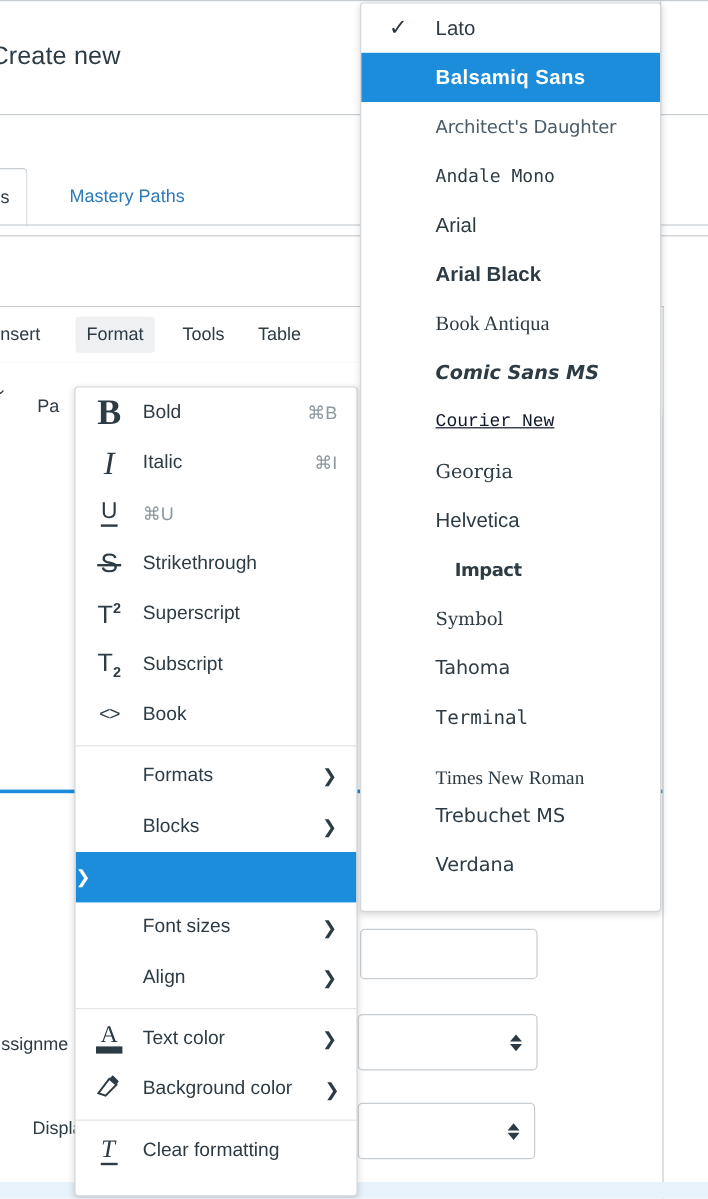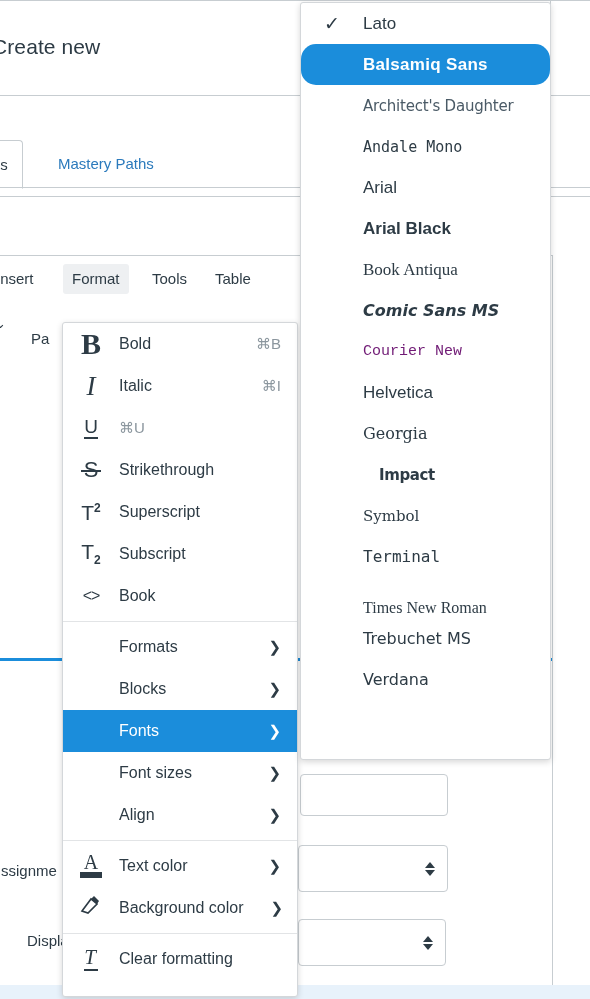--- a/index.html
+++ b/index.html
@@ -117,34 +117,34 @@
   
   #fontsmenu{
     position:absolute;left:300px;top:2px;width:249px;height:756px;
     background:#fff;border:1px solid #d4d7da;border-radius:3px;
     box-shadow:0 2px 6px rgba(0,0,0,.16);overflow:hidden;
   }
   .frow{
     position:relative;height:41px;display:flex;align-items:center;
     color:#2d3b45;cursor:default;
   }
-  .frow.hl{background:#1b8ddb;color:#fff;border-radius:15px;}
+  .frow.hl{background:#1b8ddb;color:#fff;}
   .frow .ck{width:62px;flex:0 0 62px;display:flex;align-items:center;justify-content:center;
     font-size:19px;}
   .frow .fname{flex:1;white-space:nowrap;font-size:17px;}
 
   .f-lato{font-family:"Liberation Sans",sans-serif;}
   .f-balsamiq{font-family:"Liberation Sans",sans-serif;font-weight:bold;letter-spacing:.3px;}
   .f-architect{font-family:"DejaVu Sans",sans-serif;font-size:15px !important;letter-spacing:-.2px;color:#4a5a66;}
   .f-andale{font-family:"DejaVu Sans Mono",monospace;font-size:15px !important;}
   .f-arial{font-family:"Liberation Sans",sans-serif;}
   .f-arialblack{font-family:"Liberation Sans",sans-serif;font-weight:bold;}
   .f-bookantiqua{font-family:"Liberation Serif",serif;}
   .f-comic{font-family:"DejaVu Sans",sans-serif;font-style:italic;font-weight:bold;font-size:16px !important;}
-  .f-courier{font-family:"Liberation Mono",monospace;color:#701a75;font-size:15px !important;}
+  .f-courier{font-family:"Liberation Mono",monospace;color:#0f172a;font-size:15px !important;text-decoration:underline;}
   .f-georgia{font-family:"DejaVu Serif",serif;font-size:16px !important;}
   .f-helvetica{font-family:"Liberation Sans",sans-serif;}
   .f-impact{font-family:"DejaVu Sans",sans-serif;font-weight:bold;font-size:15px !important;letter-spacing:-.4px;margin-left:16px;}
   .f-symbol{font-family:"DejaVu Serif",serif;font-size:15px !important;}
   .f-tahoma{font-family:"DejaVu Sans",sans-serif;font-size:16px !important;}
   .f-terminal{font-family:"DejaVu Sans Mono",monospace;font-size:16px !important;}
   .f-times{font-family:"Liberation Serif",serif;font-size:16px !important;margin-top:20px;}
   .f-trebuchet{font-family:"DejaVu Sans",sans-serif;font-size:16px !important;}
   .f-verdana{font-family:"DejaVu Sans",sans-serif;font-size:16px !important;}
 </style>
@@ -278,21 +278,20 @@
 
   <div class="mrow">
     <span class="lbl nolead">Formats</span>
     <span class="arw">❯</span>
   </div>
   <div class="mrow">
     <span class="lbl nolead">Blocks</span>
     <span class="arw">❯</span>
   </div>
   <div class="mrow hl">
-    <span class="lbl nolead">Fonts</span>
     <span class="arw">❯</span>
   </div>
   <div class="mrow">
     <span class="lbl nolead">Font sizes</span>
     <span class="arw">❯</span>
   </div>
   <div class="mrow">
     <span class="lbl nolead">Align</span>
     <span class="arw">❯</span>
   </div>
@@ -365,36 +364,40 @@
   <div class="frow">
     <span class="ck"></span>
     <span class="fname f-comic">Comic Sans MS</span>
   </div>
   <div class="frow">
     <span class="ck"></span>
     <span class="fname f-courier">Courier New</span>
   </div>
   <div class="frow">
     <span class="ck"></span>
+    <span class="fname f-georgia">Georgia</span>
+  </div>
+  <div class="frow">
+    <span class="ck"></span>
     <span class="fname f-helvetica">Helvetica</span>
   </div>
   <div class="frow">
     <span class="ck"></span>
-    <span class="fname f-georgia">Georgia</span>
-  </div>
-  <div class="frow">
-    <span class="ck"></span>
     <span class="fname f-impact">Impact</span>
   </div>
   <div class="frow">
     <span class="ck"></span>
     <span class="fname f-symbol">Symbol</span>
   </div>
   <div class="frow">
     <span class="ck"></span>
+    <span class="fname f-tahoma">Tahoma</span>
+  </div>
+  <div class="frow">
+    <span class="ck"></span>
     <span class="fname f-terminal">Terminal</span>
   </div>
   <div class="frow">
     <span class="ck"></span>
     <span class="fname f-times">Times New Roman</span>
   </div>
   <div class="frow">
     <span class="ck"></span>
     <span class="fname f-trebuchet">Trebuchet MS</span>
   </div>

